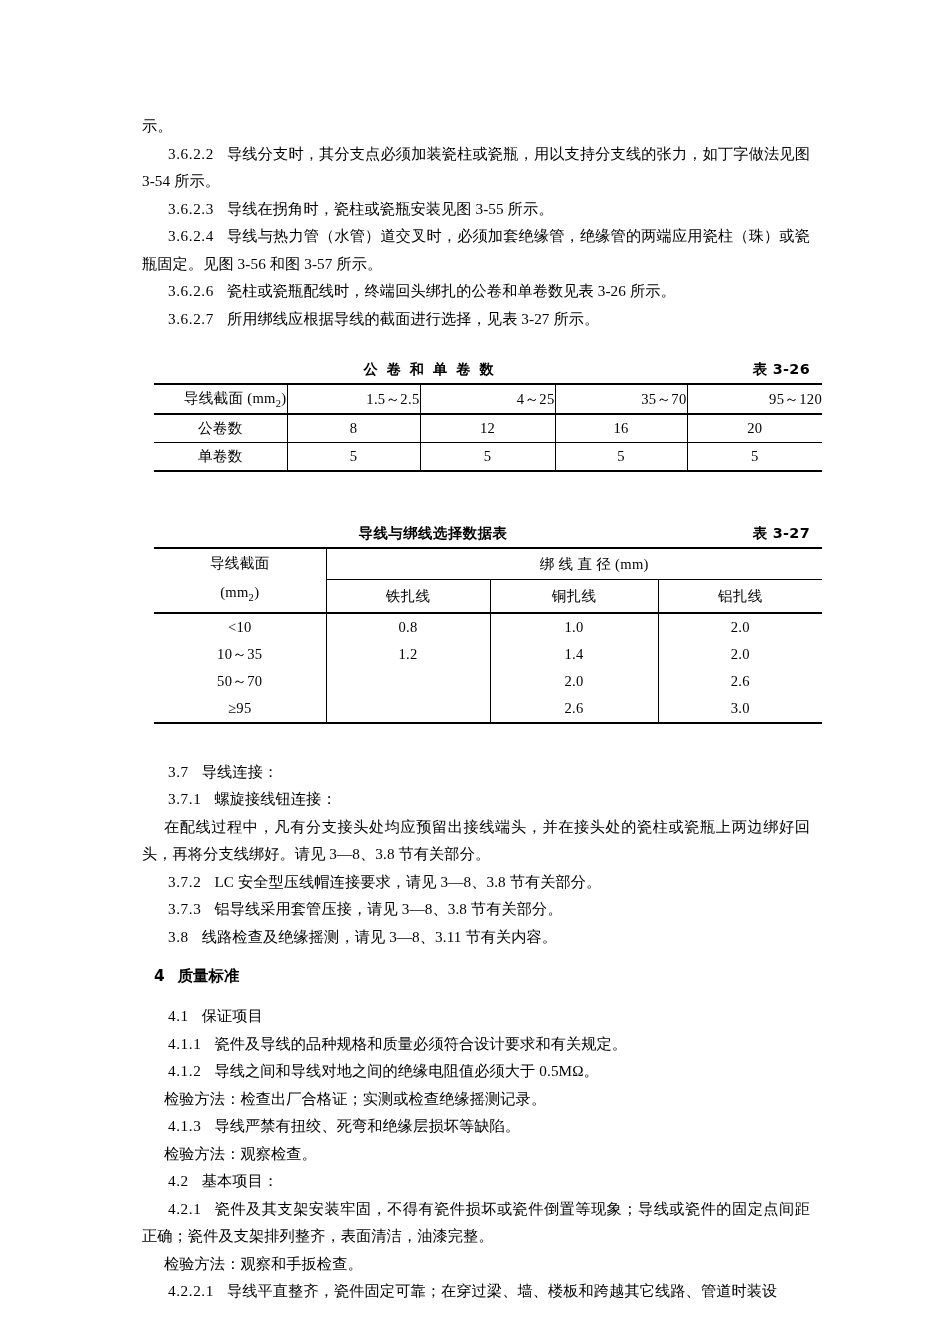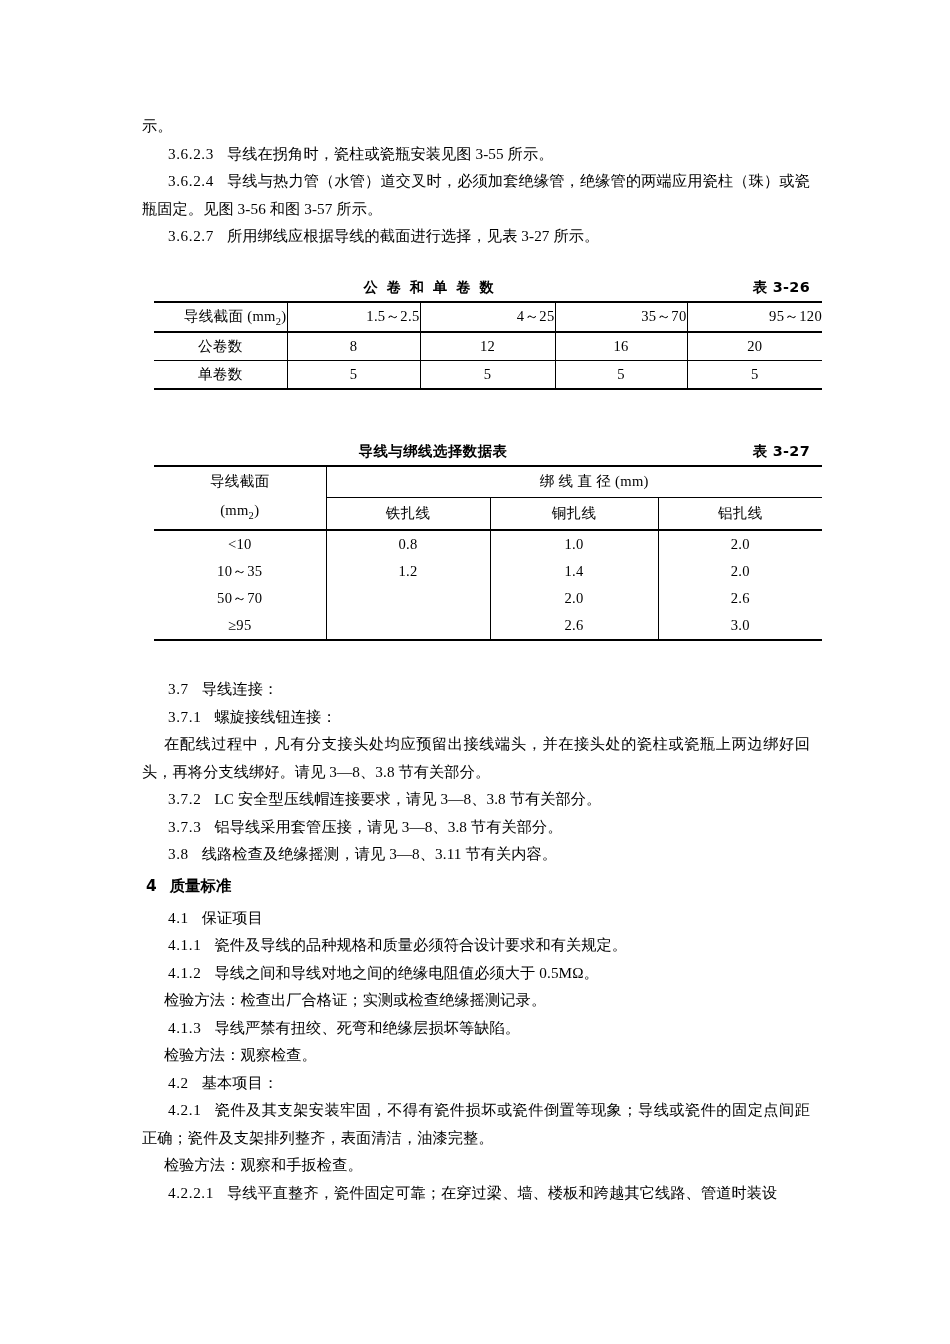--- a/index.html
+++ b/index.html
@@ -39,21 +39,21 @@
   .num {
     letter-spacing: 0.6px;
   }
   .gap { display: inline-block; width: 13px; }
 
   .bold-head {
     font-size: 15.4px;
     line-height: 28px;
     font-weight: bold;
     font-family: "DejaVu Sans", "Liberation Sans", sans-serif;
-    margin: 4px;
+    margin: 12px;
     text-indent: 0;
   }
 
   
   .tbl-wrap {
     width: 668px;
     margin: 12px;
   }
   .tbl-title-row {
     position: relative;
@@ -134,26 +134,28 @@
   .spacer-lg { height: 26px; }
 </style>
 </head>
 <body>
 
 <div class="page">
   <div class="content">
 
     <p class="p ind1">示。</p>
 
+    <p class="p ind2"><span class="num">3.6.2.2</span><span class="gap"></span><span>导线分支时，其分支点必须加装瓷柱或瓷瓶，用以支持分支线的张力，如丁字做法见图 3-54 所示。</span></p>
 
     <p class="p ind2"><span class="num">3.6.2.3</span><span class="gap"></span><span>导线在拐角时，瓷柱或瓷瓶安装见图 3-55 所示。</span></p>
 
     <p class="p ind2"><span class="num">3.6.2.4</span><span class="gap"></span><span>导线与热力管（水管）道交叉时，必须加套绝缘管，绝缘管的两端应用瓷柱（珠）或瓷瓶固定。见图 3-56 和图 3-57 所示。</span></p>
 
 
+    <p class="p ind2"><span class="num">3.6.2.6</span><span class="gap"></span><span>瓷柱或瓷瓶配线时，终端回头绑扎的公卷和单卷数见表 3-26 所示。</span></p>
 
     <p class="p ind2"><span class="num">3.6.2.7</span><span class="gap"></span><span>所用绑线应根据导线的截面进行选择，见表 3-27 所示。</span></p>
 
     <div class="spacer-sm"></div>
 
     <div class="tbl-wrap">
       <div class="tbl-title-row">
         <div class="tbl-title t1">公卷和单卷数</div>
         <div class="tbl-num">表 3-26</div>
       </div>

